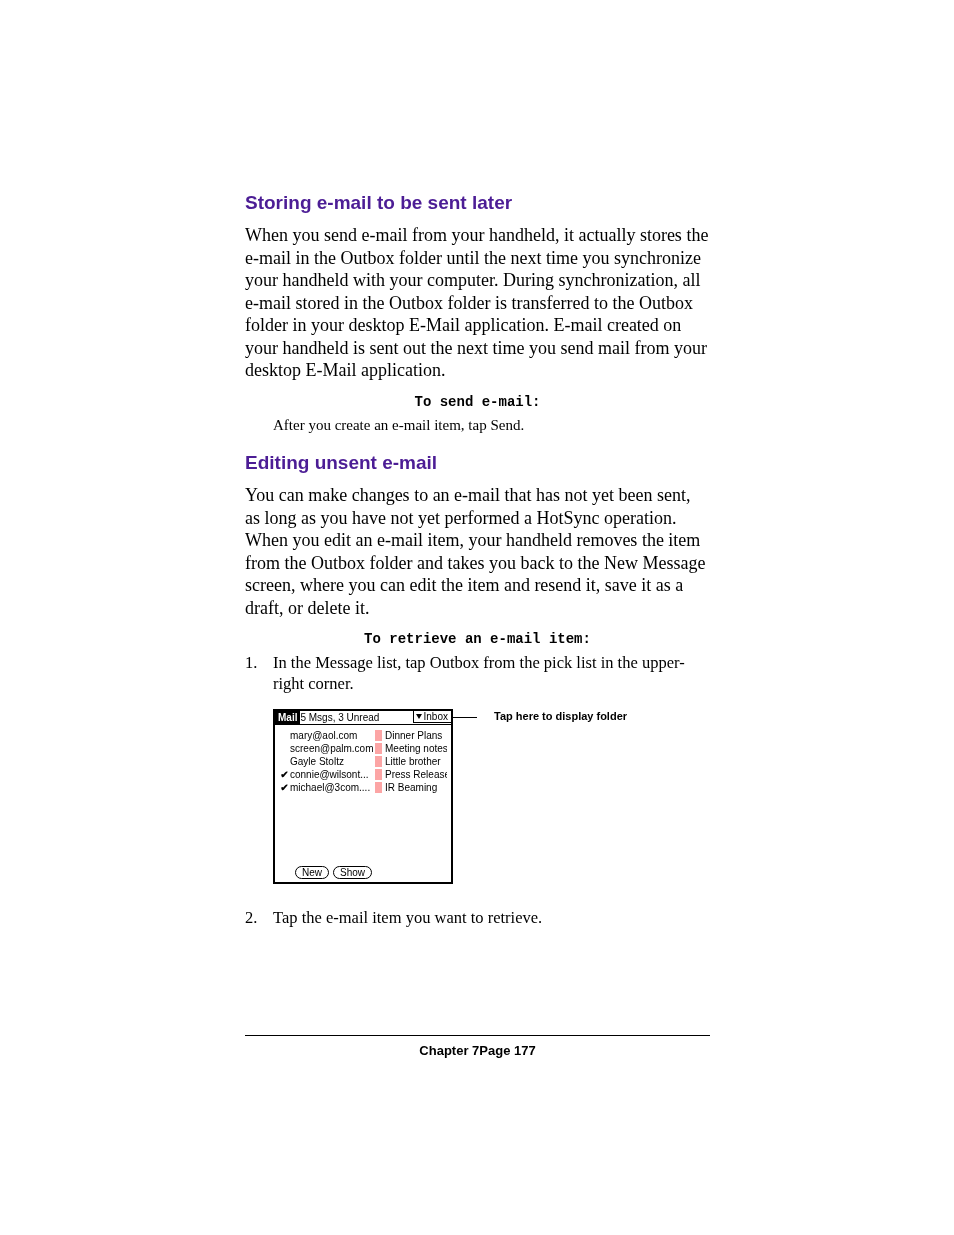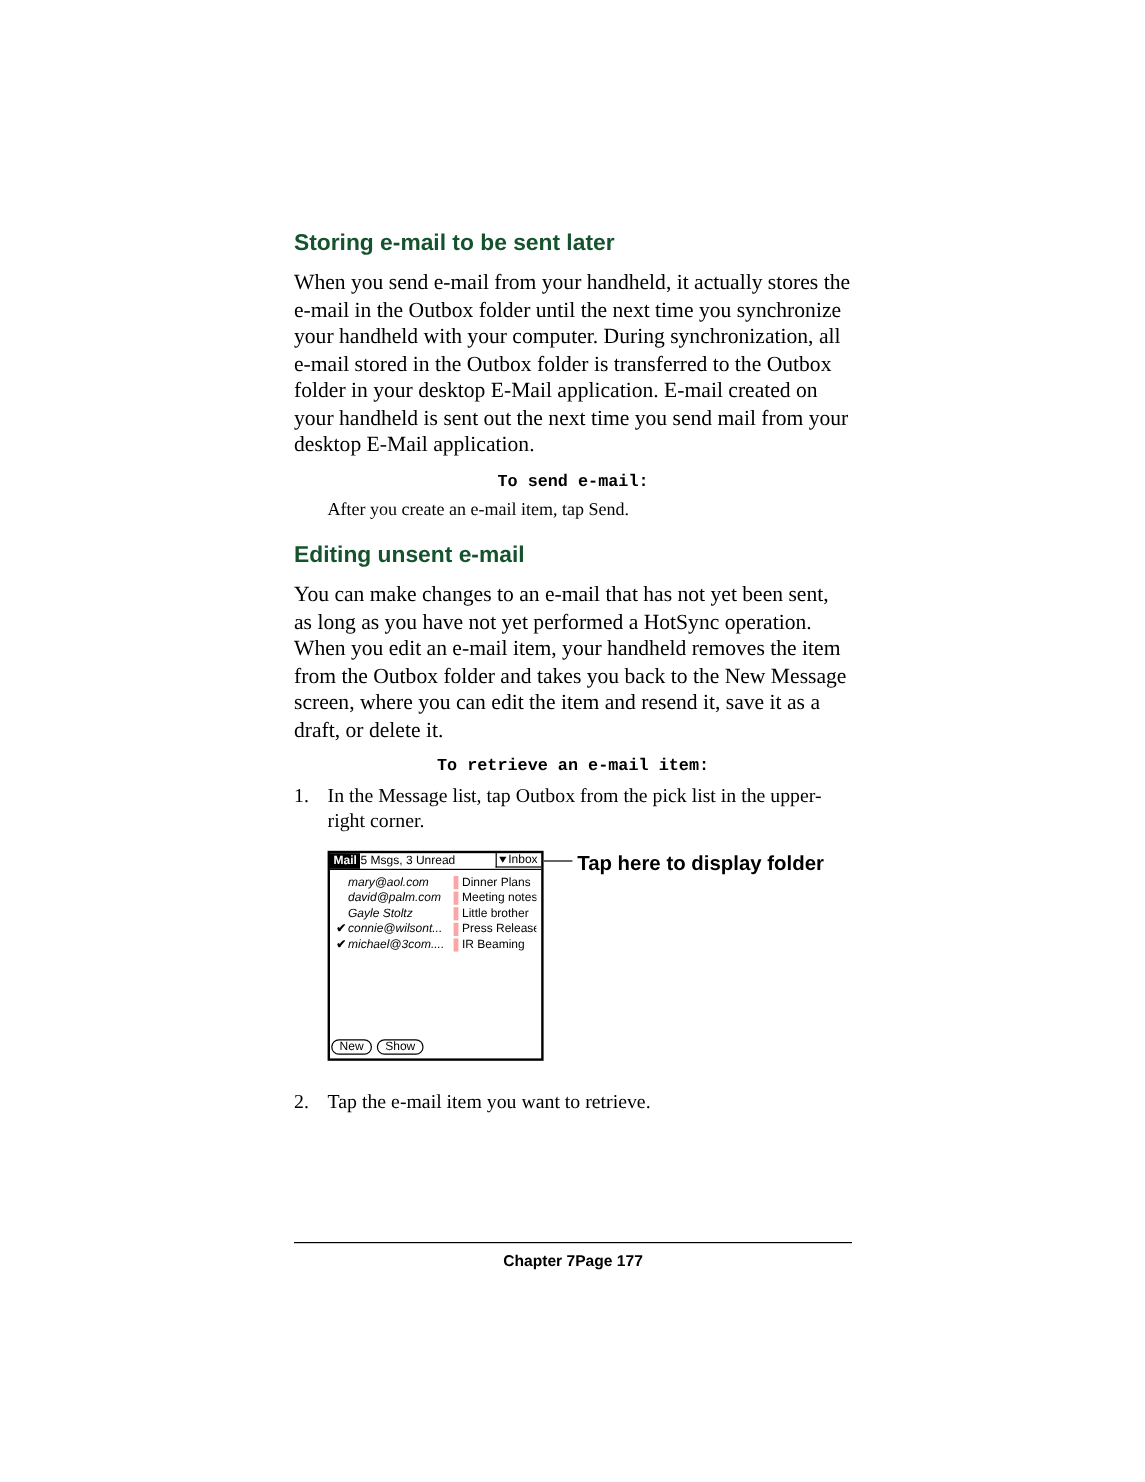--- a/index.html
+++ b/index.html
@@ -15,21 +15,21 @@
     position: absolute;
     left: 245px;
     top: 192px;
     width: 465px;
   }
   .heading {
     font-family: Verdana, Arial, sans-serif;
     font-weight: bold;
     font-size: 19px;
     margin-bottom: 10px;
-    color: #14532d;
+    color: #4c1d95;
   }
   .body-text {
     font-family: 'Palatino Linotype', Palatino, Georgia, serif;
     font-size: 18px;
     line-height: 1.25;
     margin-bottom: 12px;
     text-align: left;
   }
   .bold-label {
     font-family: Liberation Mono, monospace;
@@ -123,35 +123,34 @@
   .check-col {
     width: 11px;
     flex-shrink: 0;
     display: flex;
     align-items: center;
     justify-content: center;
   }
   .from-col {
     width: 92px;
     flex-shrink: 0;
-    border-right: 4px solid #fca5a5;
+    border-right: 7px solid #fca5a5;
     white-space: nowrap;
     overflow: hidden;
     padding-right: 2px;
-    font-style: italic;
   }
   .subj-col {
     padding-left: 3px;
     white-space: nowrap;
     overflow: hidden;
   }
   .device-buttons {
     position: absolute;
     bottom: 3px;
-    left: 1px;
+    left: 20px;
     display: flex;
     gap: 4px;
     justify-content: center;
   }
   .pill-btn {
     border: 1px solid #000;
     border-radius: 7px;
     font-size: 10px;
     padding: 0 6px;
     line-height: 12px;
@@ -159,23 +158,23 @@
   }
   .callout-line {
     width: 24px;
     height: 0;
     border-top: 1px solid #000;
     margin-top: 8px;
   }
   .callout-text {
     font-family: Verdana, Arial, sans-serif;
     font-weight: bold;
-    font-size: 17px;
+    font-size: 11px;
     margin-top: 1px;
-    margin-left: 4px;
+    margin-left: 17px;
   }
   .checkmark {
     font-size: 10px;
     font-weight: bold;
   }
 
   
   .footer-rule {
     position: absolute;
     left: 245px;
@@ -225,21 +224,21 @@
         </span>
       </div>
       <div class="mail-list">
         <div class="mail-row">
           <span class="check-col"></span>
           <span class="from-col">mary@aol.com</span>
           <span class="subj-col">Dinner Plans</span>
         </div>
         <div class="mail-row">
           <span class="check-col"></span>
-          <span class="from-col">david@palm.com</span>
+          <span class="from-col">screen@palm.com</span>
           <span class="subj-col">Meeting notes</span>
         </div>
         <div class="mail-row">
           <span class="check-col"></span>
           <span class="from-col">Gayle Stoltz</span>
           <span class="subj-col">Little brother</span>
         </div>
         <div class="mail-row">
           <span class="check-col">
               <span class="checkmark">✔</span>

